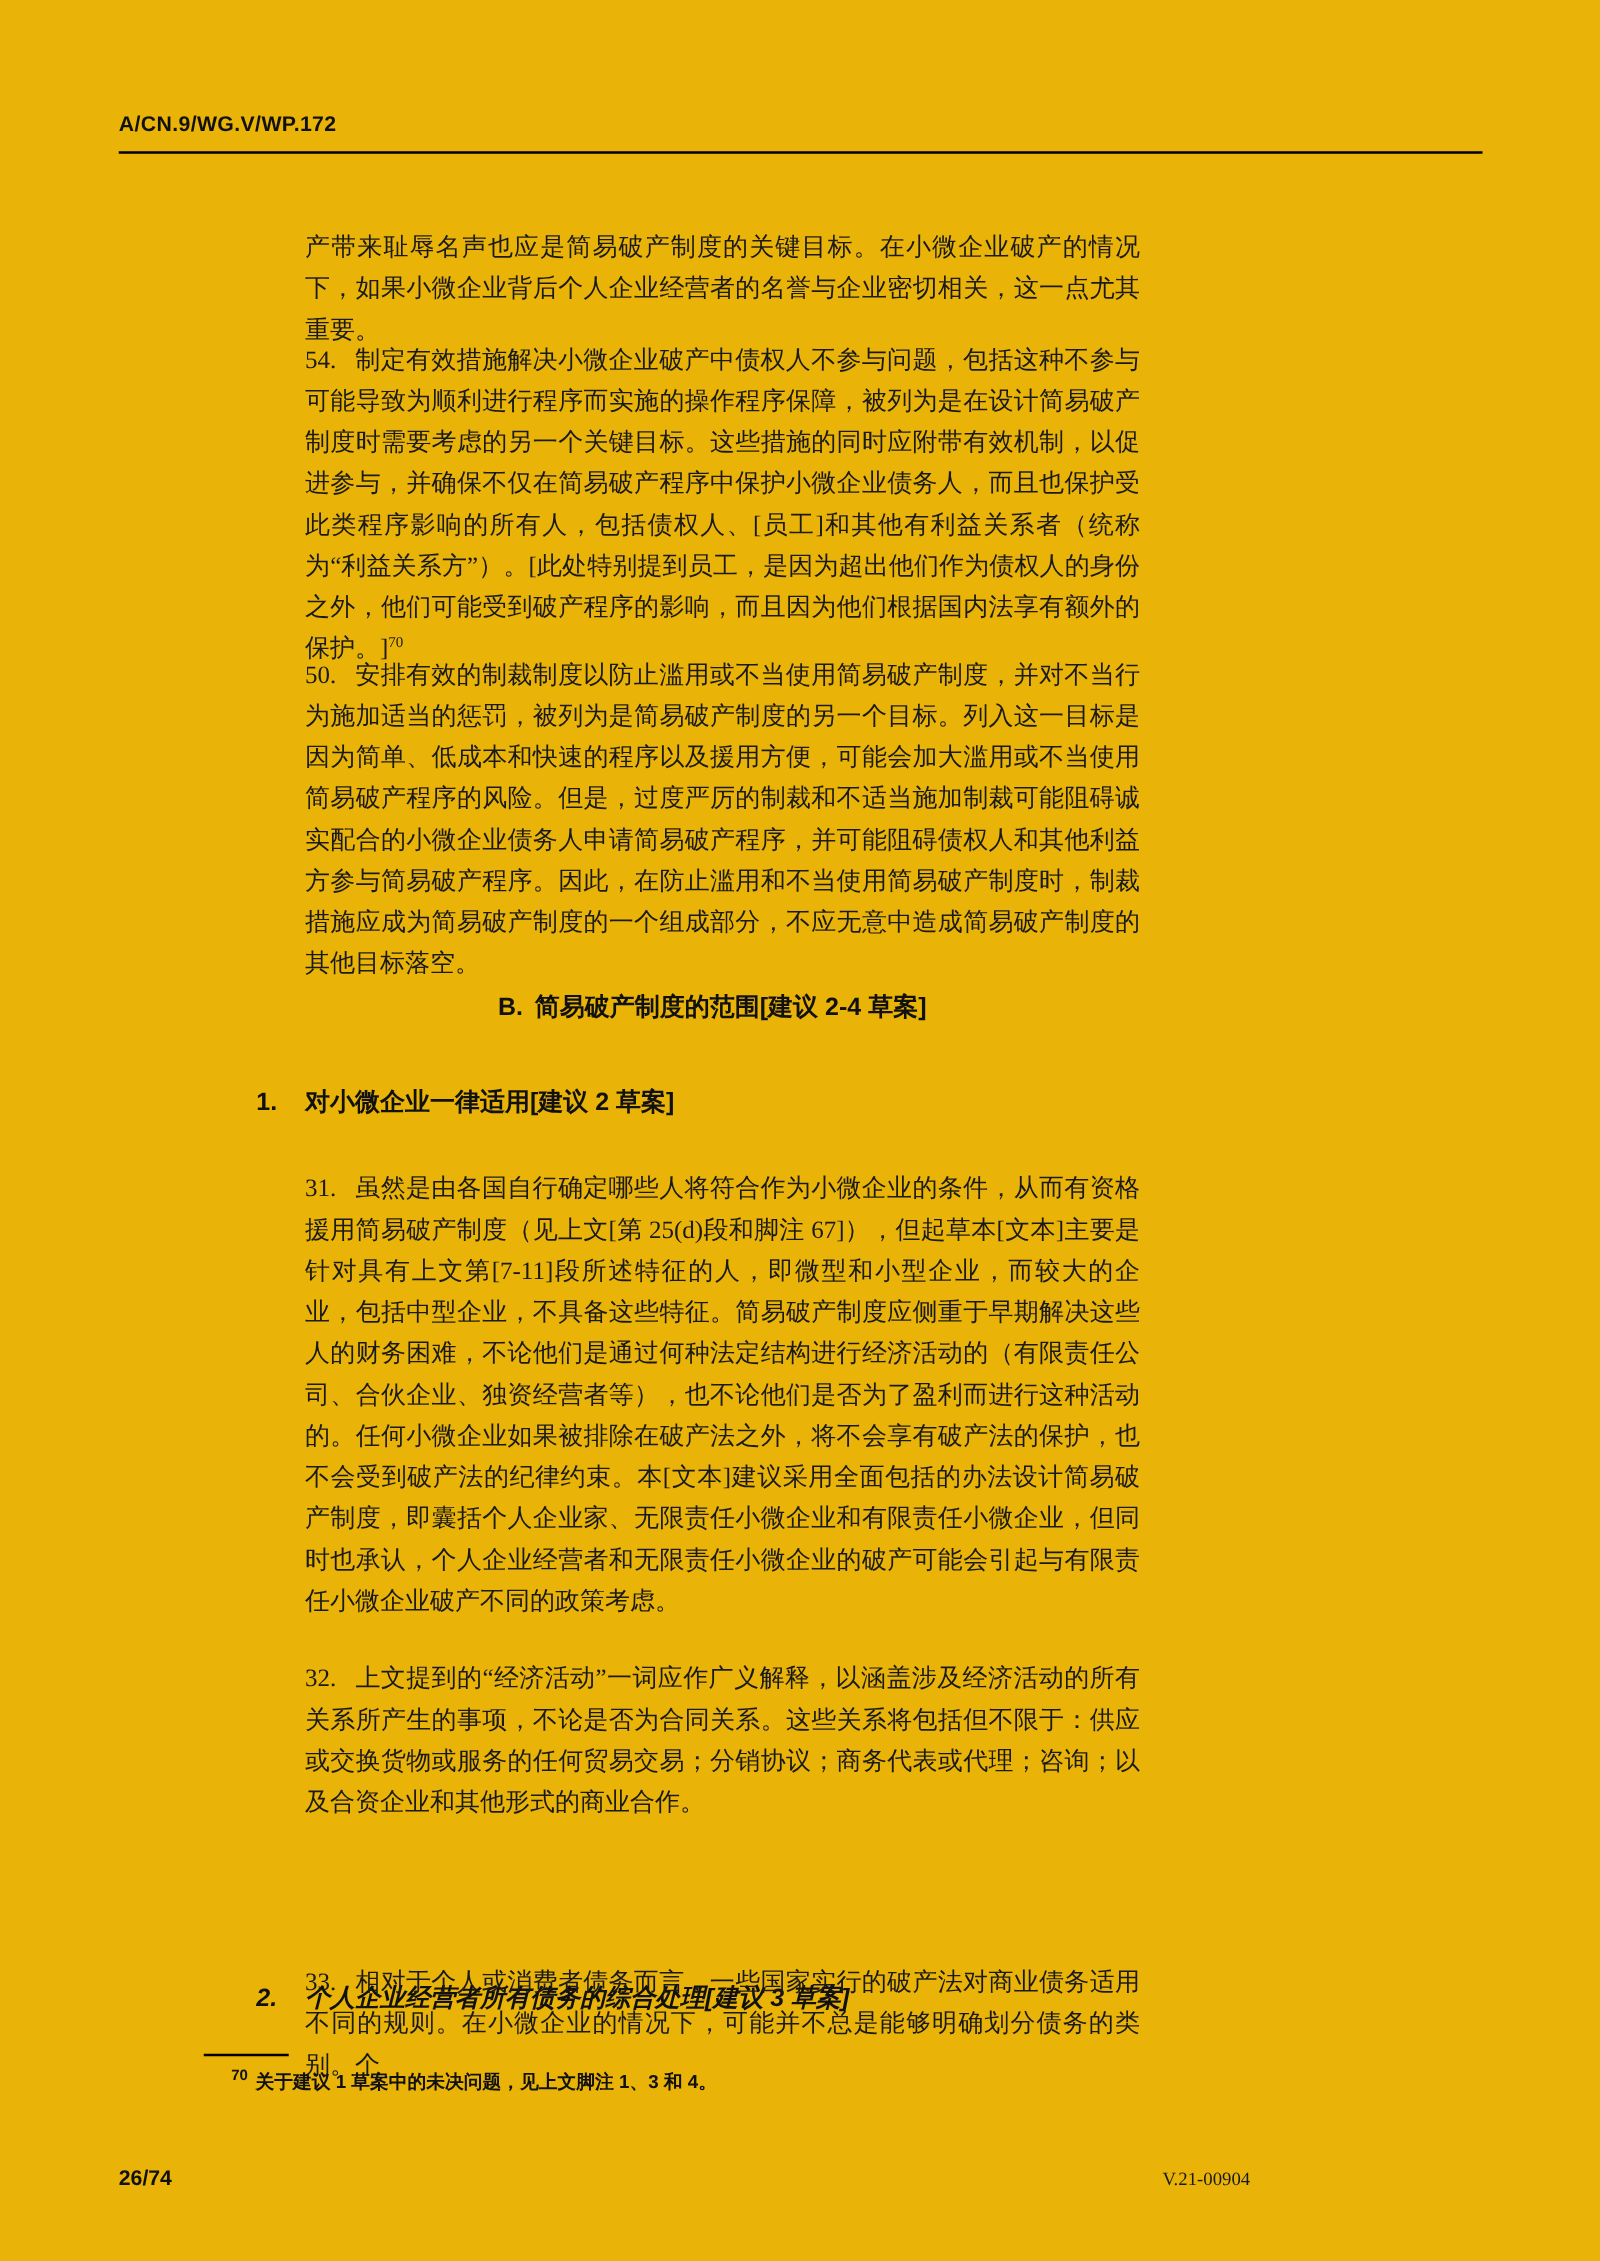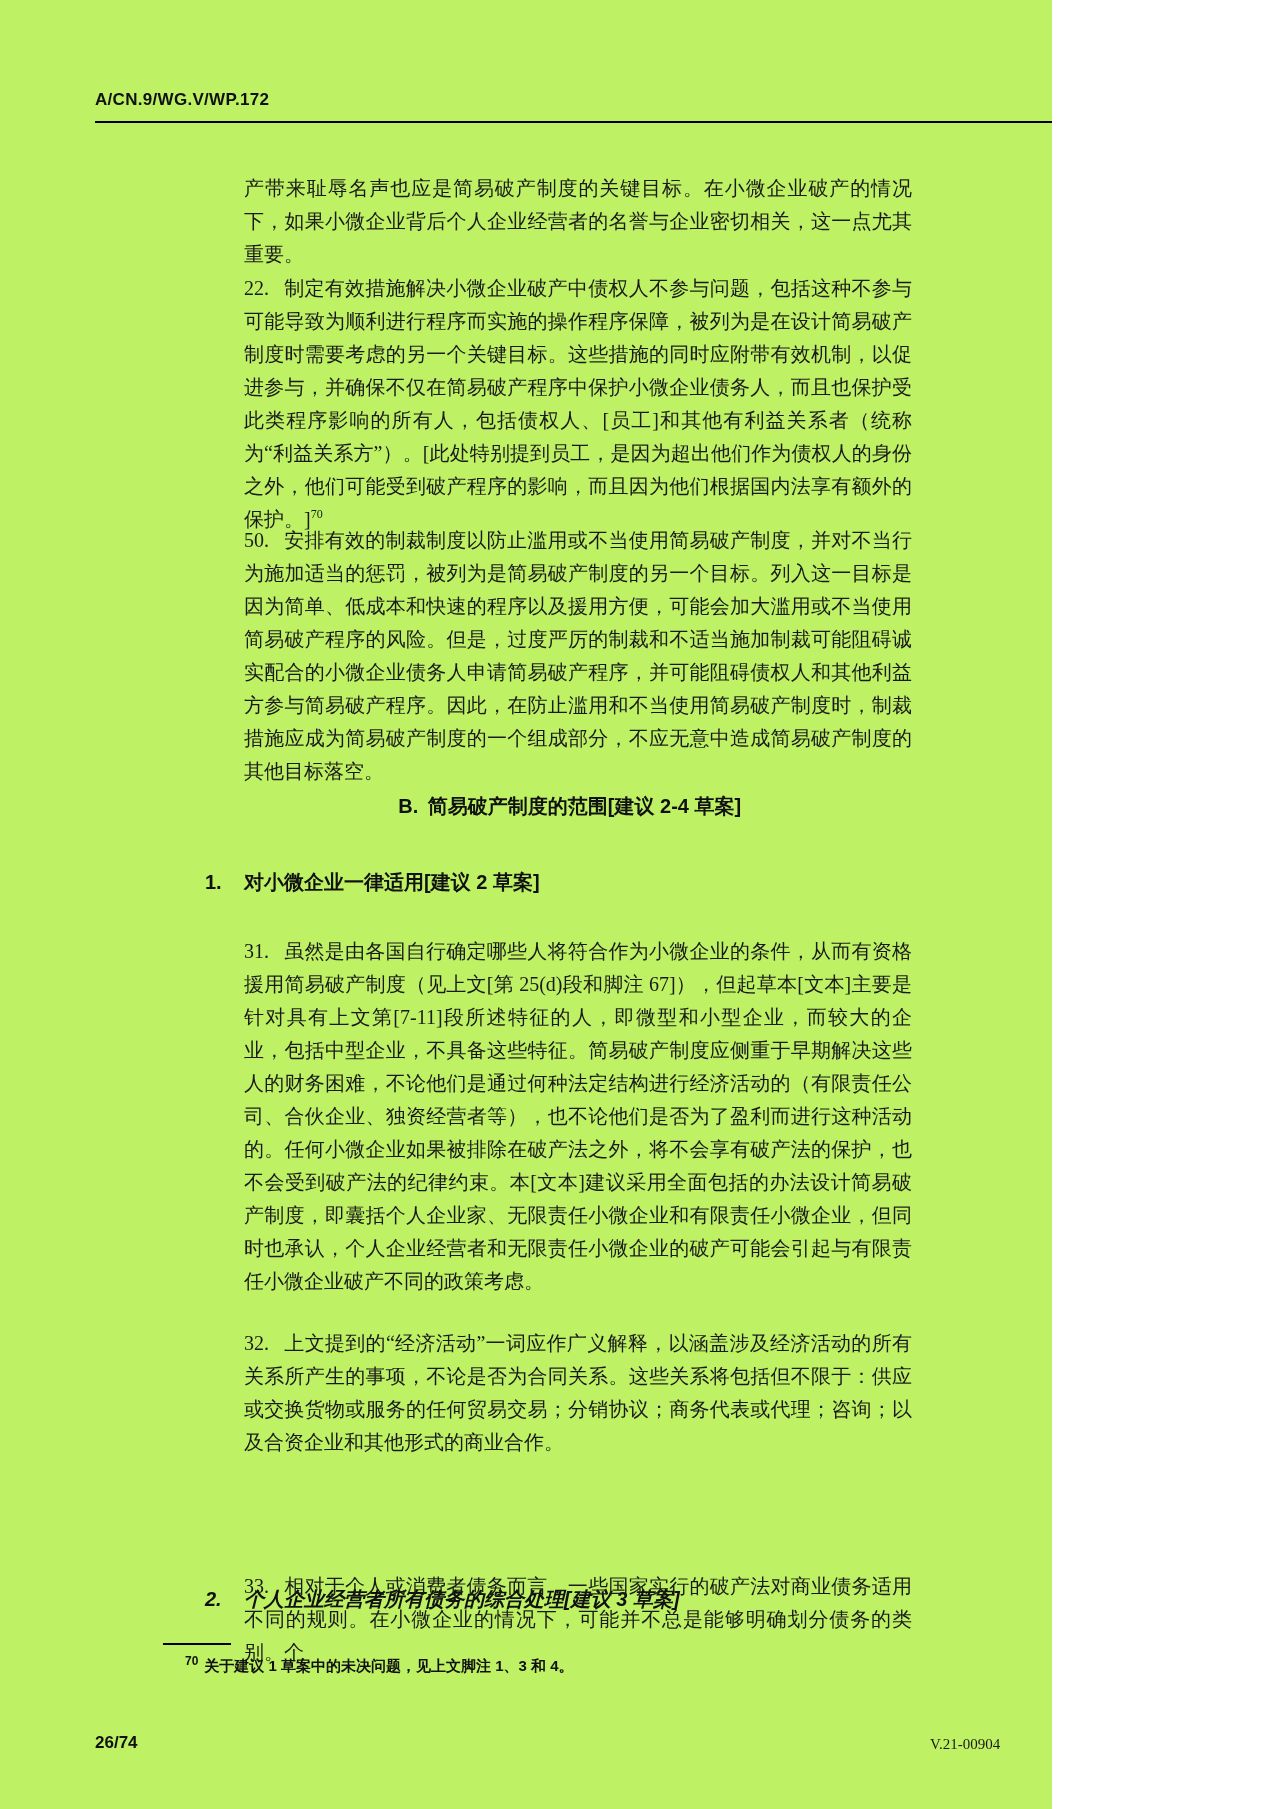--- a/index.html
+++ b/index.html
@@ -1,20 +1,20 @@
 <!DOCTYPE html>
 <html><head>
 <meta charset="utf-8">
 <style>
   html, body { margin: 0; padding: 0; background: #ffffff; }
   .page {
     position: relative;
-    width: 1052px;
+    width: 1280px;
     height: 1809px;
-    background: #bef264;
+    background: #eab308;
     color: #161616;
     font-family: "Liberation Serif", serif;
     overflow: hidden;
   }
   .doc-symbol {
     position: absolute;
     left: 95px;
     top: 90px;
     font-family: "Liberation Sans", sans-serif;
     font-weight: bold;
@@ -88,41 +88,41 @@
   .footer-docid {
     position: absolute;
     left: 930px;
     top: 1736px;
     font-family: "Liberation Serif", serif;
     font-size: 15px;
     color: #1a1a1a;
     text-align: right;
   }
   
-  .b-cont  { top: 152px; }
+  .b-cont  { top: 162px; }
   .b-p29   { top: 252px; }
   .b-p30   { top: 504px; }
   .b-hB    { top: 774px; text-align: center; }
   .b-h1    { top: 847px; }
   .b-p31   { top: 915px; }
   .b-p32   { top: 1307px; }
   .b-h2    { top: 1564px; font-style: italic; }
   .b-p33   { top: 1550px; }
 </style>
 </head>
 <body>
 
 <div class="page">
 
   <div class="doc-symbol">A/CN.9/WG.V/WP.172</div>
   <div class="header-rule"></div>
 
   <p class="para b-cont"><span>产带来耻辱名声也应是简易破产制度的关键目标。在小微企业破产的情况下，如果小微企业背后个人企业经营者的名誉与企业密切相关，这一点尤其重要。</span></p>
 
-  <p class="para b-p29"><span class="pnum">22.</span><span>制定有效措施解决小微企业破产中债权人不参与问题，包括这种不参与可能导致为顺利进行程序而实施的操作程序保障，被列为是在设计简易破产制度时需要考虑的另一个关键目标。这些措施的同时应附带有效机制，以促进参与，并确保不仅在简易破产程序中保护小微企业债务人，而且也保护受此类程序影响的所有人，包括债权人、[员工]和其他有利益关系者（统称为“利益关系方”）。[此处特别提到员工，是因为超出他们作为债权人的身份之外，他们可能受到破产程序的影响，而且因为他们根据国内法享有额外的保护。]</span><sup>70</sup></p>
+  <p class="para b-p29"><span class="pnum">54.</span><span>制定有效措施解决小微企业破产中债权人不参与问题，包括这种不参与可能导致为顺利进行程序而实施的操作程序保障，被列为是在设计简易破产制度时需要考虑的另一个关键目标。这些措施的同时应附带有效机制，以促进参与，并确保不仅在简易破产程序中保护小微企业债务人，而且也保护受此类程序影响的所有人，包括债权人、[员工]和其他有利益关系者（统称为“利益关系方”）。[此处特别提到员工，是因为超出他们作为债权人的身份之外，他们可能受到破产程序的影响，而且因为他们根据国内法享有额外的保护。]</span><sup>70</sup></p>
 
   <p class="para b-p30"><span class="pnum">50.</span><span>安排有效的制裁制度以防止滥用或不当使用简易破产制度，并对不当行为施加适当的惩罚，被列为是简易破产制度的另一个目标。列入这一目标是因为简单、低成本和快速的程序以及援用方便，可能会加大滥用或不当使用简易破产程序的风险。但是，过度严厉的制裁和不适当施加制裁可能阻碍诚实配合的小微企业债务人申请简易破产程序，并可能阻碍债权人和其他利益方参与简易破产程序。因此，在防止滥用和不当使用简易破产制度时，制裁措施应成为简易破产制度的一个组成部分，不应无意中造成简易破产制度的其他目标落空。</span></p>
 
   <h2 class="heading b-hB"><span class="hnum">B.</span><span>简易破产制度的范围[建议 2-4 草案]</span></h2>
 
   <h3 class="heading b-h1"><span class="hnum">1.</span><span>对小微企业一律适用[建议 2 草案]</span></h3>
 
   <p class="para b-p31"><span class="pnum">31.</span><span>虽然是由各国自行确定哪些人将符合作为小微企业的条件，从而有资格援用简易破产制度（见上文[第 25(d)段和脚注 67]），但起草本[文本]主要是针对具有上文第[7-11]段所述特征的人，即微型和小型企业，而较大的企业，包括中型企业，不具备这些特征。简易破产制度应侧重于早期解决这些人的财务困难，不论他们是通过何种法定结构进行经济活动的（有限责任公司、合伙企业、独资经营者等），也不论他们是否为了盈利而进行这种活动的。任何小微企业如果被排除在破产法之外，将不会享有破产法的保护，也不会受到破产法的纪律约束。本[文本]建议采用全面包括的办法设计简易破产制度，即囊括个人企业家、无限责任小微企业和有限责任小微企业，但同时也承认，个人企业经营者和无限责任小微企业的破产可能会引起与有限责任小微企业破产不同的政策考虑。</span></p>
 
   <p class="para b-p32"><span class="pnum">32.</span><span>上文提到的“经济活动”一词应作广义解释，以涵盖涉及经济活动的所有关系所产生的事项，不论是否为合同关系。这些关系将包括但不限于：供应或交换货物或服务的任何贸易交易；分销协议；商务代表或代理；咨询；以及合资企业和其他形式的商业合作。</span></p>

